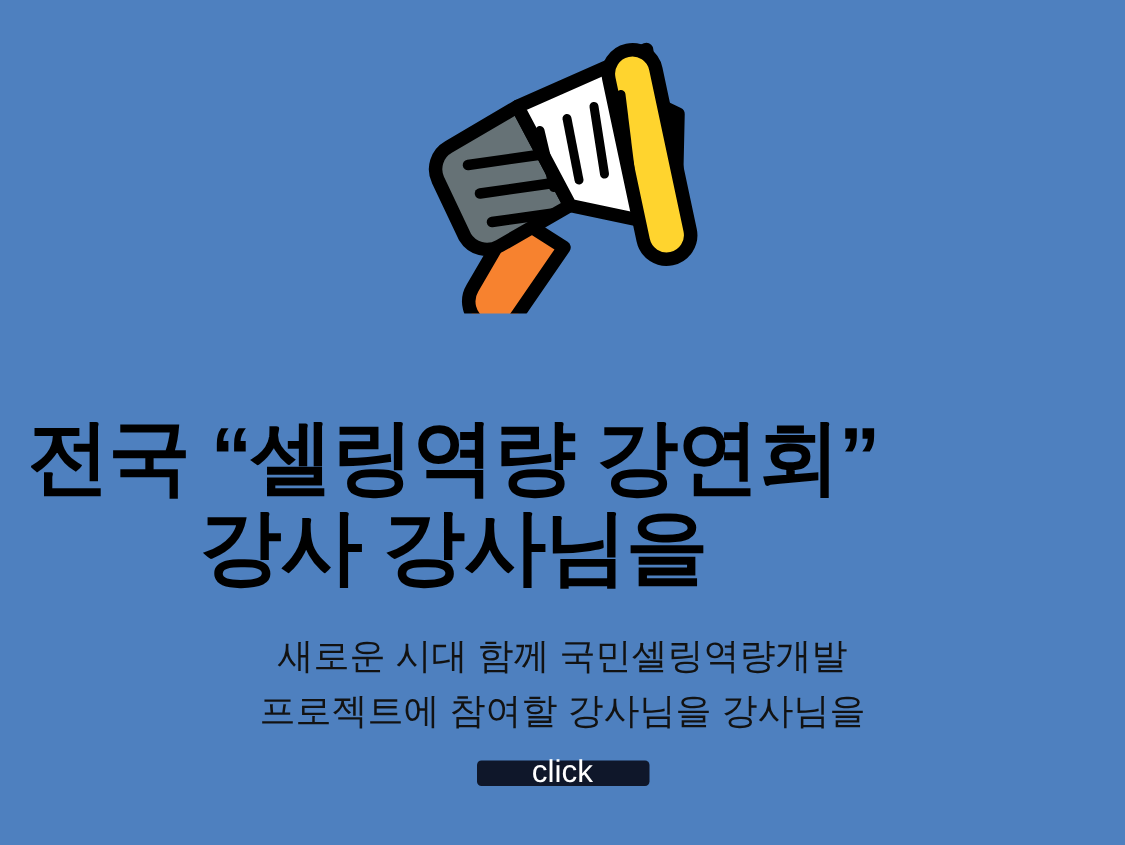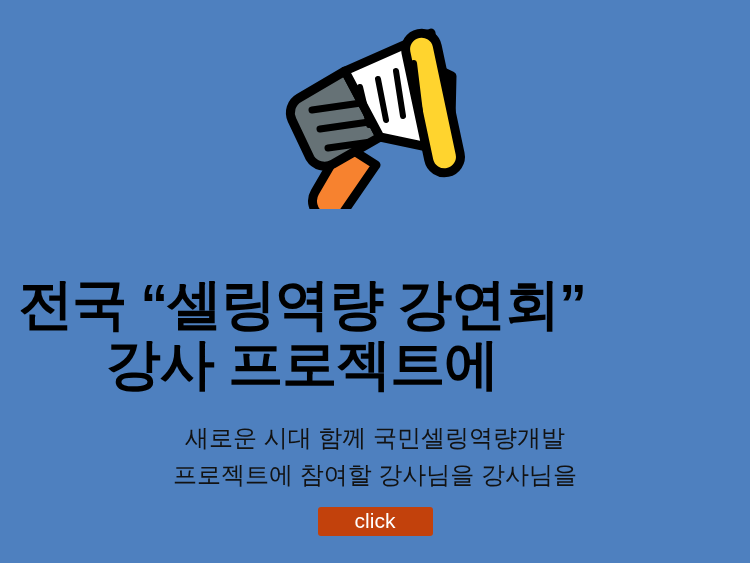--- a/index.html
+++ b/index.html
@@ -83,22 +83,22 @@
     top: 507px;
     width: 750px;
     display: flex;
     justify-content: center;
   }
   .cta-button {
     display: inline-flex;
     align-items: center;
     justify-content: center;
     width: 115px;
-    height: 29px;
-    background: #c2410c;
+    height: 17px;
+    background: #0f172a;
     color: #ffffff;
     font-size: 21px;
     font-weight: 400;
     line-height: 1;
     border: 0;
     border-radius: 3px;
     padding: 0 0 2px 0;
     cursor: pointer;
     font-family: "Liberation Sans", "DejaVu Sans", sans-serif;
   }
@@ -133,21 +133,21 @@
         <line x1="81" y1="63" x2="90" y2="101"></line>
         <line x1="99" y1="55" x2="107" y2="96"></line>
         <line x1="117" y1="47" x2="124" y2="92"></line>
         <line x1="135" y1="39" x2="141" y2="88"></line>
       </g>
     </svg>
   </div>
 
   <h1 class="headline">
     <span class="headline-line">전국 “셀링역량 강연회”</span>
-    <span class="headline-line">강사 프로젝트에</span>
+    <span class="headline-line">강사 강사님을</span>
   </h1>
 
   <p class="subtitle">
     <span class="subtitle-line">새로운 시대 함께 국민셀링역량개발</span>
     <span class="subtitle-line">프로젝트에 참여할 강사님을 강사님을</span>
   </p>
 
   <div class="cta-wrap">
     <button type="button" class="cta-button">click</button>
   </div>

